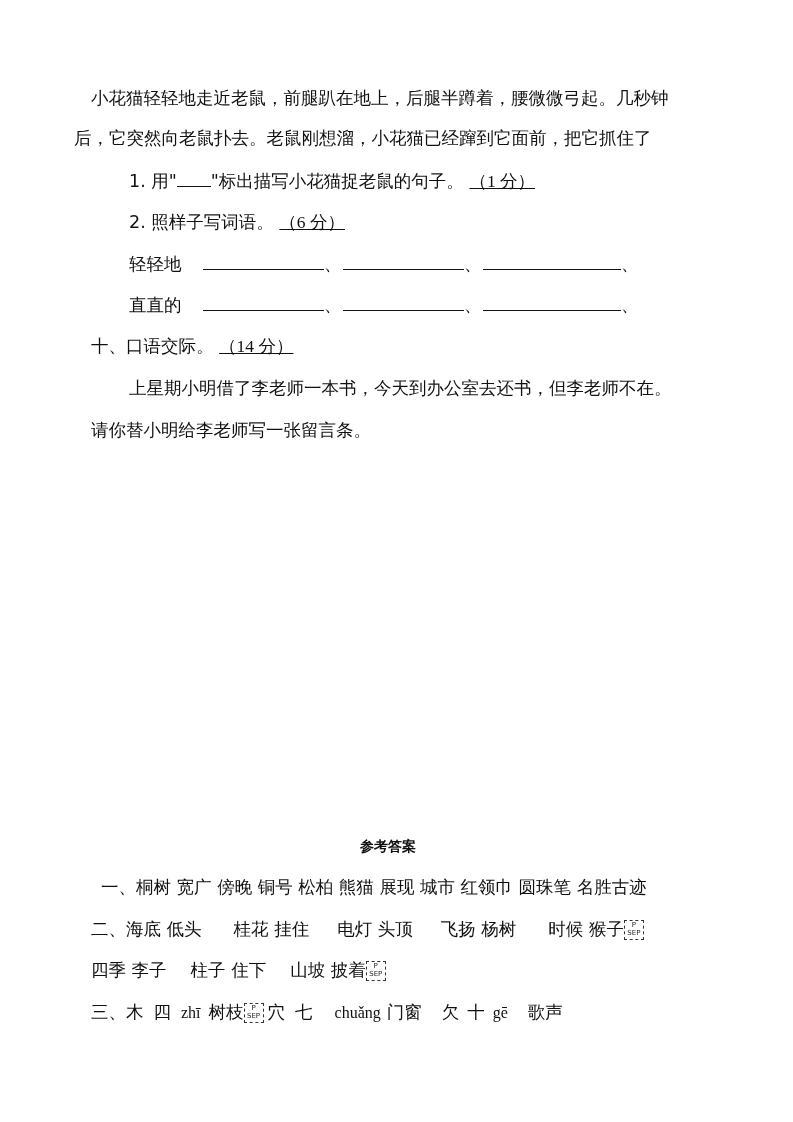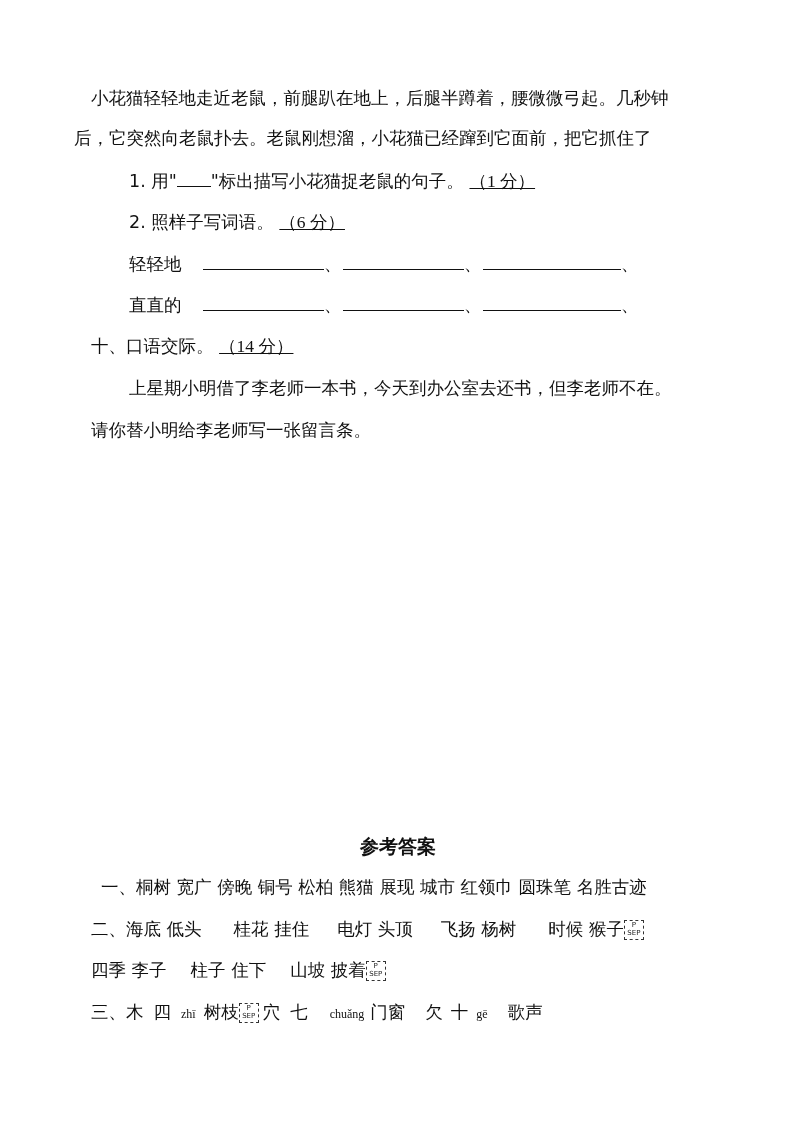--- a/index.html
+++ b/index.html
@@ -4,25 +4,25 @@
 <style>
   html, body { margin:0; padding:0; background:#ffffff; }
   body { width:793px; height:1122px; position:relative; overflow:hidden;
          font-family:"DejaVu Sans", "Liberation Sans", sans-serif; color:#111; }
   .line { position:absolute; left:0; white-space:nowrap; font-size:17.5px; line-height:24px; }
   .num { font-family:"Liberation Serif", "DejaVu Serif", serif;text-decoration:underline; }
   .blank { display:inline-block; border-bottom:1.5px solid #111; height:16px; vertical-align:baseline; }
   .fill-row .label { display:inline-block; width:74px; }
   .fill-row .blank { width:121px; }
   .fill-row .sep { display:inline-block; width:19px; text-align:left; }
-  .title { font-weight:bold; font-size:19px; }
+  .title { font-weight:bold; font-size:14px; }
   .gap { display:inline-block; }
   .sepbox { display:inline-block; width:18px; height:18px; border:1px dashed #333; font-size:7px;
             line-height:8px; text-align:center; vertical-align:middle; font-family:"DejaVu Sans", sans-serif; color:#222; }
-  .pinyin { font-family:"Liberation Serif", "DejaVu Serif", serif; font-size:12px; }
+  .pinyin { font-family:"Liberation Serif", "DejaVu Serif", serif; font-size:16px; }
 </style>
 </head>
 <body>
 
 <div class="line" style="top:86px; left:91px;">小花猫轻轻地走近老鼠，前腿趴在地上，后腿半蹲着，腰微微弓起。几秒钟</div>
 <div class="line" style="top:126px; left:74px;">后，它突然向老鼠扑去。老鼠刚想溜，小花猫已经蹿到它面前，把它抓住了</div>
 
 <div class="line" style="top:169px; left:129px;">
   <span>1. 用"</span><span class="blank" style="width:34px;"></span><span>"标出描写小花猫捉老鼠的句子。</span>
   <span class="num">（1 分）</span>

